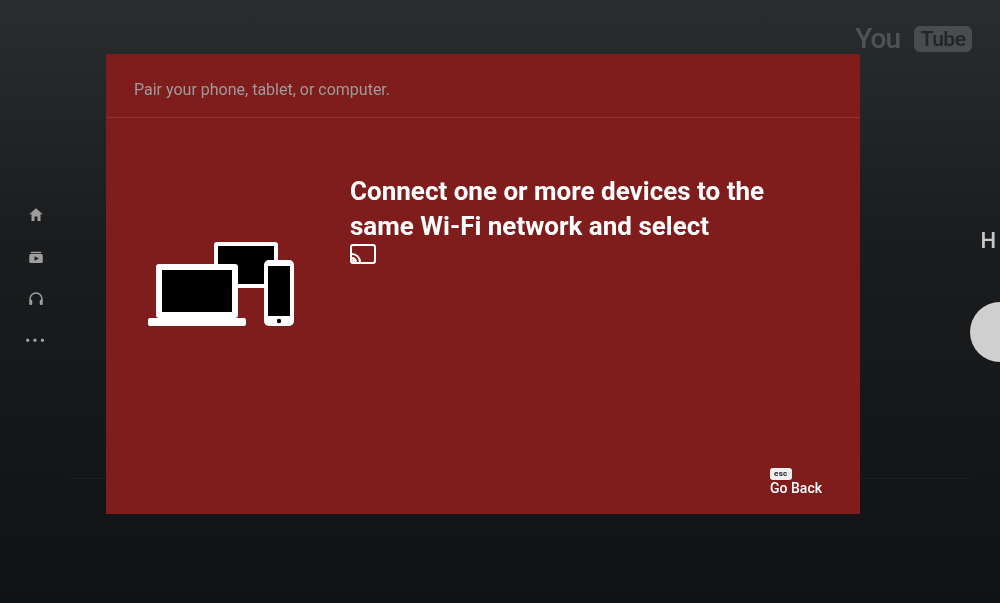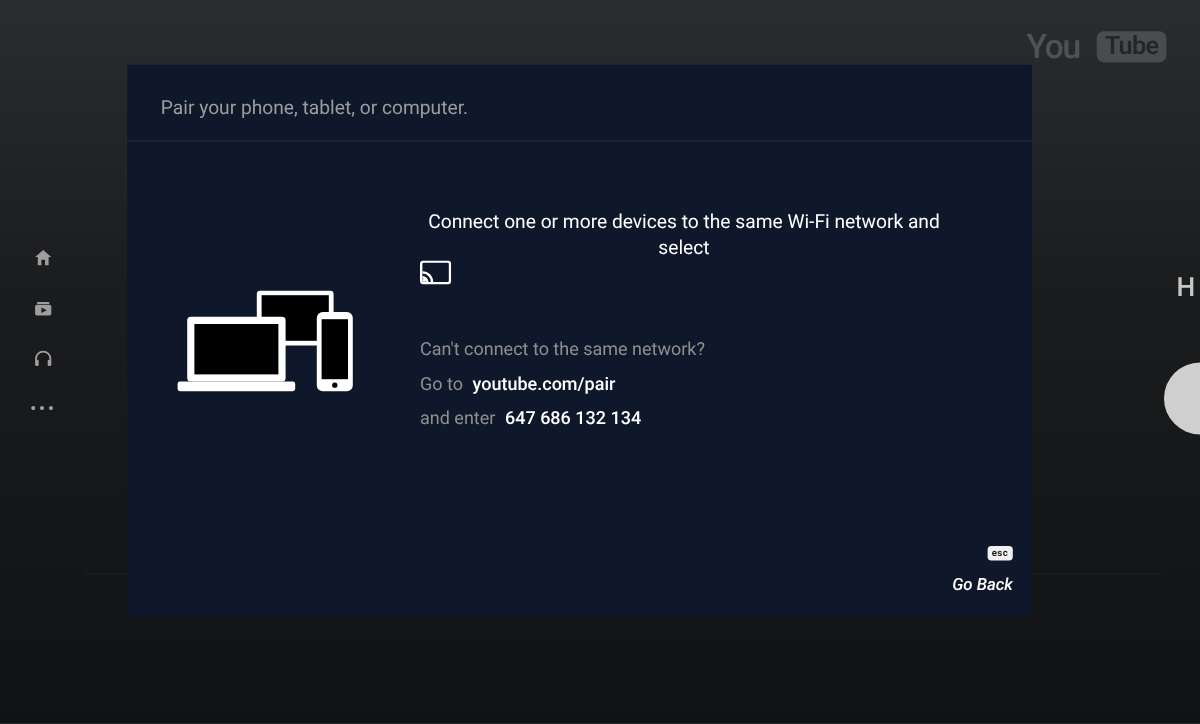--- a/index.html
+++ b/index.html
@@ -87,21 +87,21 @@
       border-top: 1px solid rgba(255,255,255,0.04);
     }
 
     
     .modal {
       position: absolute;
       left: 106px;
       top: 54px;
       width: 754px;
       height: 460px;
-      background: #0f172a;
+      background: #7f1d1d;
       border-radius: 1px;
       box-shadow: 0 0 0 0 rgba(0,0,0,0);
       padding: 0;
     }
     .modal-header {
       padding: 26px 30px 18px 28px;
       color: #9c9c9c;
       font-size: 16px;
       border-bottom: 1px solid rgba(255,255,255,0.10);
     }
@@ -117,26 +117,25 @@
       align-items: flex-start;
       justify-content: center;
       padding-top: 68px;
     }
     .devices-figure svg { display:block; }
 
     .content {
       flex: 1;
     }
     .headline {
-      font-size: 16px;
-      font-weight: 400;
+      font-size: 26px;
+      font-weight: 700;
       line-height: 1.35;
       color: #fff;
       display: inline;
-      text-align: center;
     }
     .headline-wrap {
       margin-bottom: 40px;
       display:flex;
       flex-wrap: wrap;
       align-items: center;
       gap: 0 8px;
       max-width: 440px;
     }
     .cast-icon-inline {
@@ -147,39 +146,39 @@
     .sub {
       color: #8f8f8f;
       font-size: 15px;
       line-height: 1.9;
     }
     .sub .row { display:flex; gap: 8px; align-items:baseline; }
     .sub .strong { color: #fff; font-weight: 500; }
 
     .back-button {
       position: absolute;
-      right: 16px;
+      right: 38px;
       bottom: 18px;
       display: flex;
       flex-direction: column;
-      align-items: flex-end;
-      gap: 13px;
+      align-items: flex-start;
+      gap: 0;
       cursor: pointer;
     }
     .esc-key {
       background: #f0f0f0;
       color: #222;
       font-size: 8px;
       font-weight: 700;
       padding: 2px 4px;
       border-radius: 3px;
       line-height: 1;
       letter-spacing: 0.3px;
     }
-    .back-label { font-size: 14px; color: #fff; font-weight: 500; font-style: italic; }
+    .back-label { font-size: 14px; color: #fff; font-weight: 500; }
   </style>
 </head>
 <body>
 
 <div class="brand-bg">
   <span class="you">You</span>
   <span class="tube-badge">Tube</span>
 </div>
 
 <div class="sidebar">
@@ -244,31 +243,20 @@
         <span class="cast-icon-inline">
           <svg width="26" height="20" viewBox="0 0 26 20">
             <rect x="1" y="1" width="24" height="18" rx="2" fill="none" stroke="#fff" stroke-width="2"></rect>
             <path d="M2 18a4 4 0 0 1 4 4" fill="none" stroke="#fff" stroke-width="2" transform="translate(0,-4)"></path>
             <path d="M2 14a8 8 0 0 1 8 8" fill="none" stroke="#fff" stroke-width="2" transform="translate(0,-4)"></path>
             <circle cx="3.5" cy="16.5" r="1.5" fill="#fff"></circle>
           </svg>
         </span>
       </div>
 
-      <div class="sub">
-        <div>Can't connect to the same network?</div>
-        <div class="row">
-          <span>Go to</span>
-          <span class="strong">youtube.com/pair</span>
-        </div>
-        <div class="row">
-          <span>and enter</span>
-          <span class="strong">647 686 132 134</span>
-        </div>
-      </div>
     </div>
   </div>
 
   <div class="back-button">
     <span class="esc-key">esc</span>
     <span class="back-label">Go Back</span>
   </div>
 </div>
 
 </body></html>

